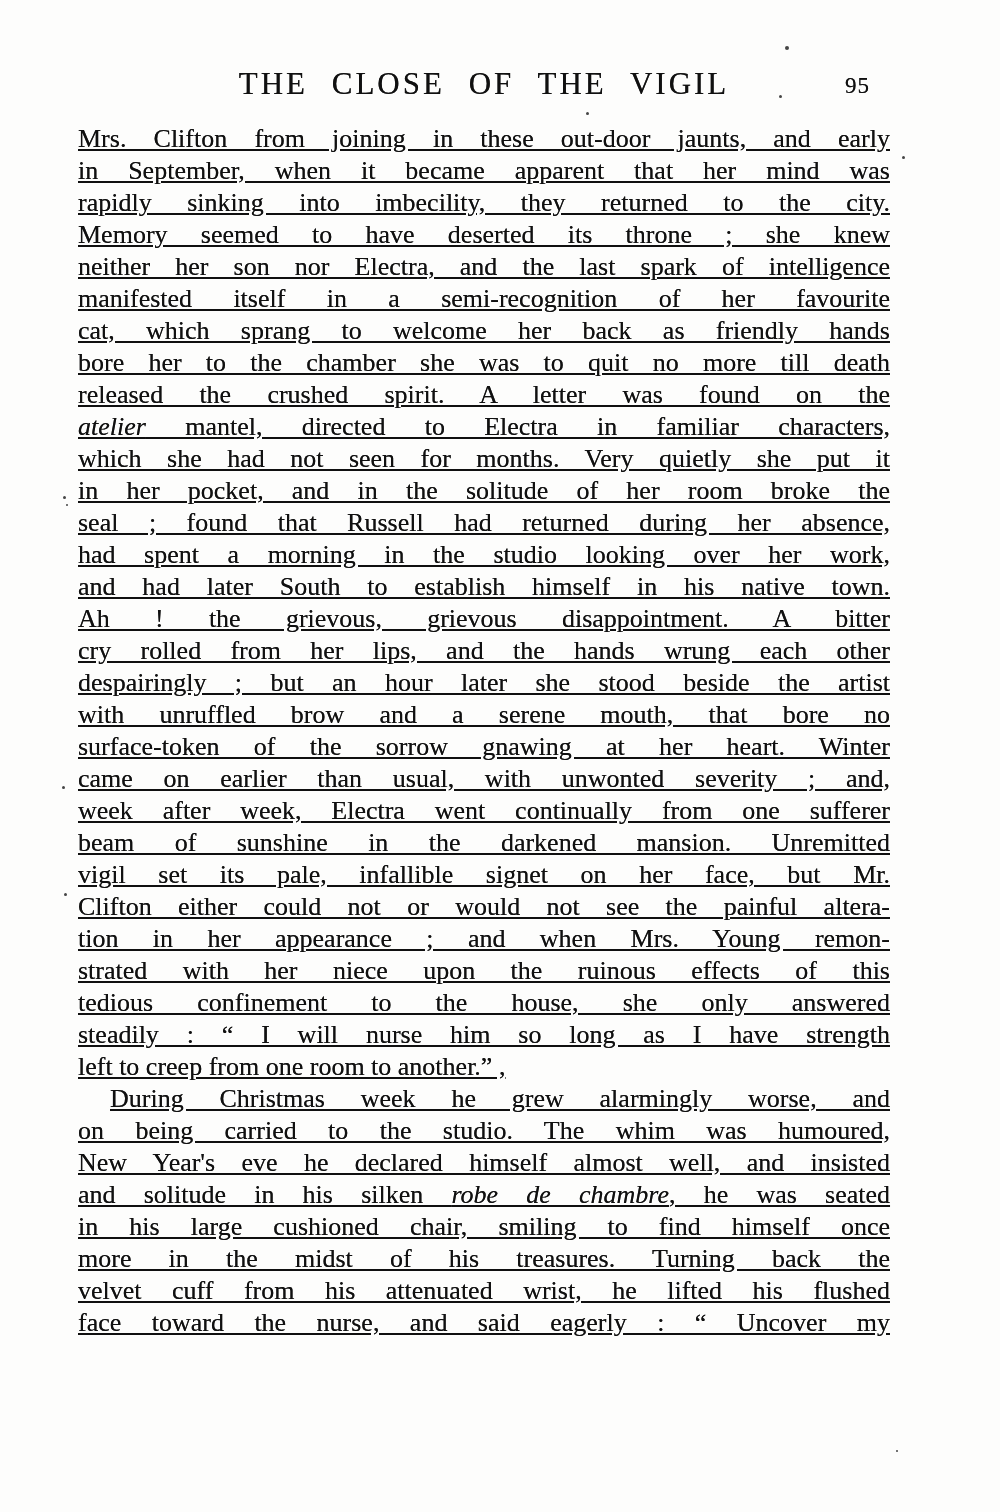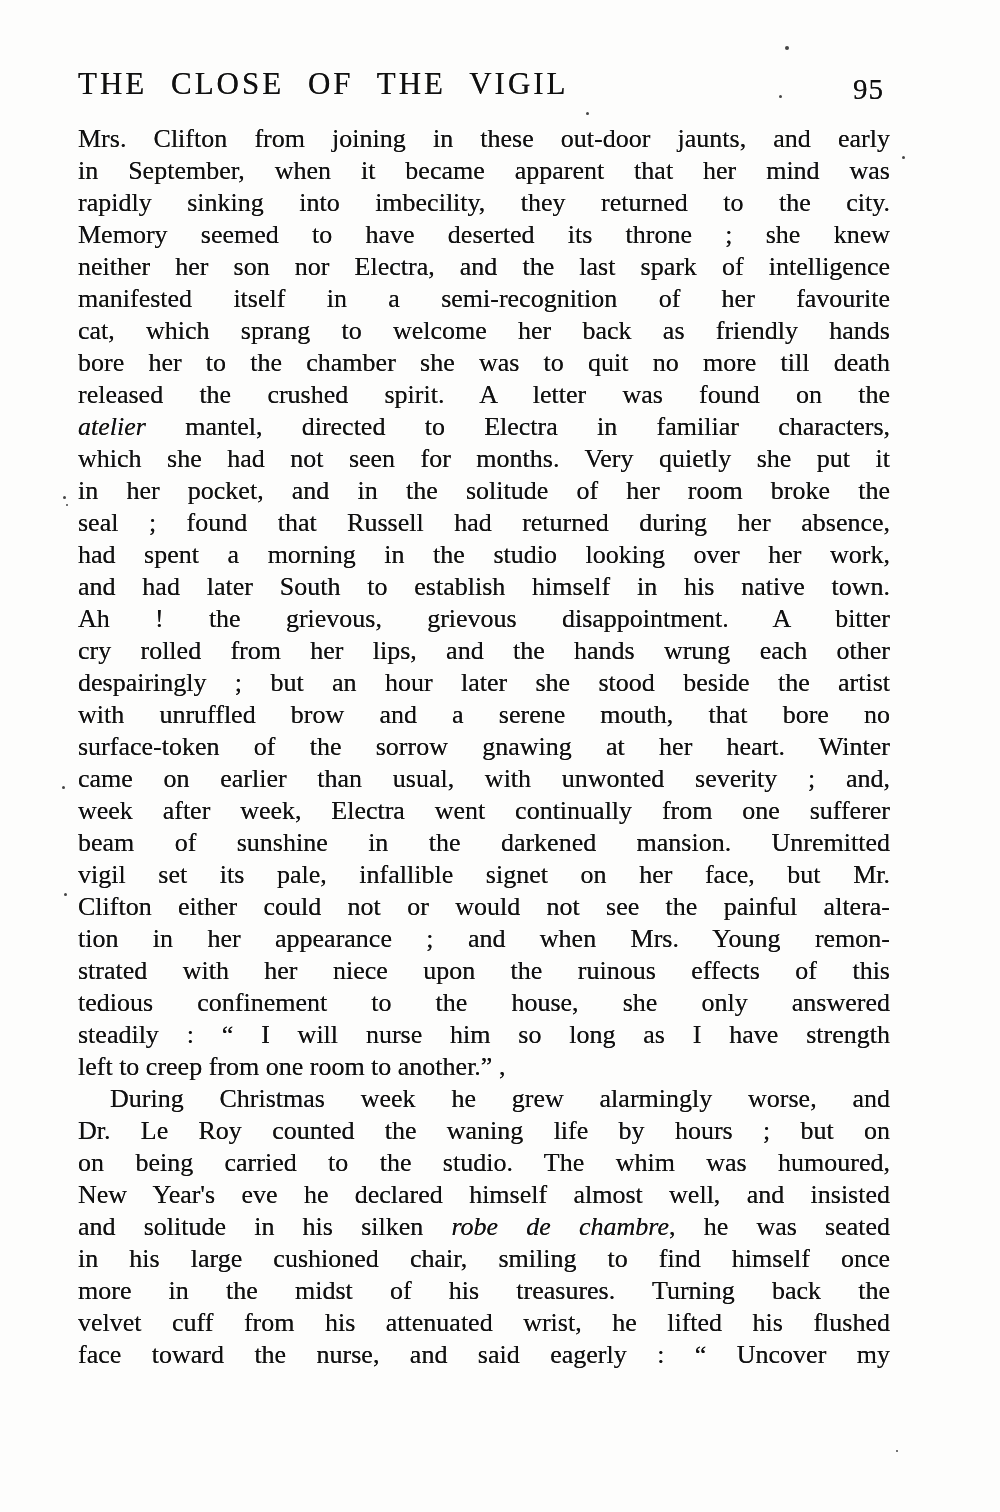--- a/index.html
+++ b/index.html
@@ -22,40 +22,41 @@
     top: 66px;
     left: 78px;
     width: 812px;
     height: 44px;
   }
   .chapter-title {
     position: absolute;
     left: 0;
     right: 0;
     top: 0;
-    text-align: left;
+    text-align: center;
     font-size: 31px;
     letter-spacing: 3px;
     word-spacing: 13px;
     white-space: nowrap;
   }
   .folio {
     position: absolute;
-    right: 6px;
+    right: 20px;
     top: 7px;
-    font-size: 29px;
+    font-size: 23px;
     letter-spacing: 1px;
   }
   .body-text {
     position: absolute;
     top: 123px;
     left: 78px;
     width: 812px;
     font-size: 26px;
     line-height: 32px;
+    text-decoration: underline;
   }
   .paragraph { margin: 0; }
   .line {
     text-align: justify;
     text-align-last: justify;
     height: 32px;
     overflow: visible;
   }
   .line.short {
     text-align: left;
@@ -106,21 +107,20 @@
         <div class="line"><span>vigil set its pale, infallible signet on her face, but Mr.</span></div>
         <div class="line"><span>Clifton either could not or would not see the painful altera-</span></div>
         <div class="line"><span>tion in her appearance ; and when Mrs. Young remon-</span></div>
         <div class="line"><span>strated with her niece upon the ruinous effects of this</span></div>
         <div class="line"><span>tedious confinement to the house, she only answered</span></div>
         <div class="line"><span>steadily : “ I will nurse him so long as I have strength</span></div>
         <div class="line short"><span>left to creep from one room to another.” ,</span></div>
       </div>
       <div class="paragraph">
         <div class="line indent"><span>During Christmas week he grew alarmingly worse, and</span></div>
-        <div class="line"><span>Dr. Le Roy counted the waning life by hours ; but on</span></div>
         <div class="line"><span>on being carried to the studio. The whim was humoured,</span></div>
         <div class="line"><span>New Year's eve he declared himself almost well, and insisted</span></div>
         <div class="line"><span>and solitude in his silken </span><span class="italic">robe de chambre</span><span>, he was seated</span></div>
         <div class="line"><span>in his large cushioned chair, smiling to find himself once</span></div>
         <div class="line"><span>more in the midst of his treasures. Turning back the</span></div>
         <div class="line"><span>velvet cuff from his attenuated wrist, he lifted his flushed</span></div>
         <div class="line"><span>face toward the nurse, and said eagerly : “ Uncover my</span></div>
       </div>
     </div>
 <div class="speck" style="left: 586px; top: 112px; width: 3px; height: 3px;"></div>

